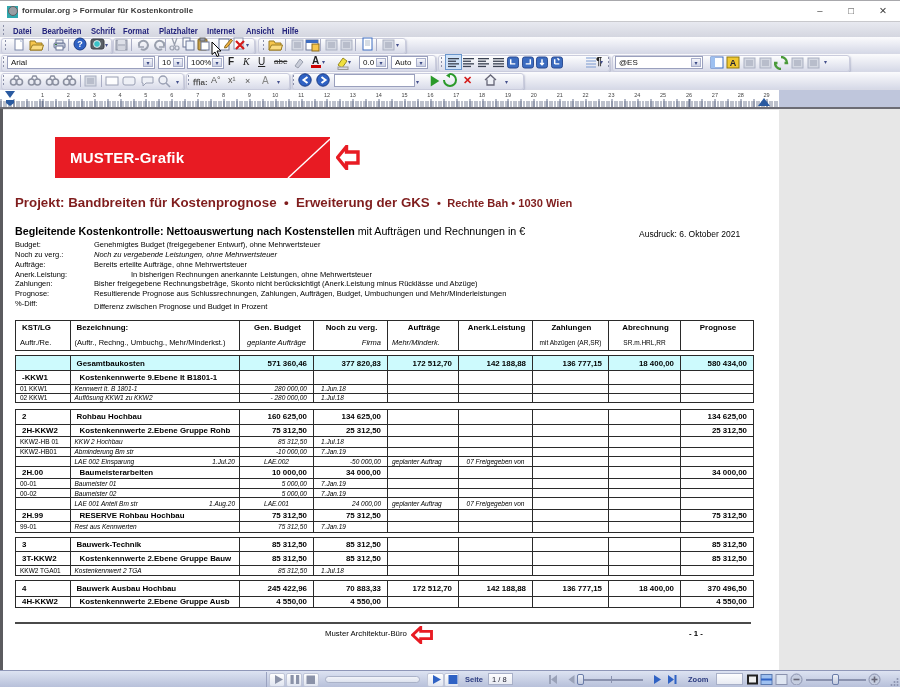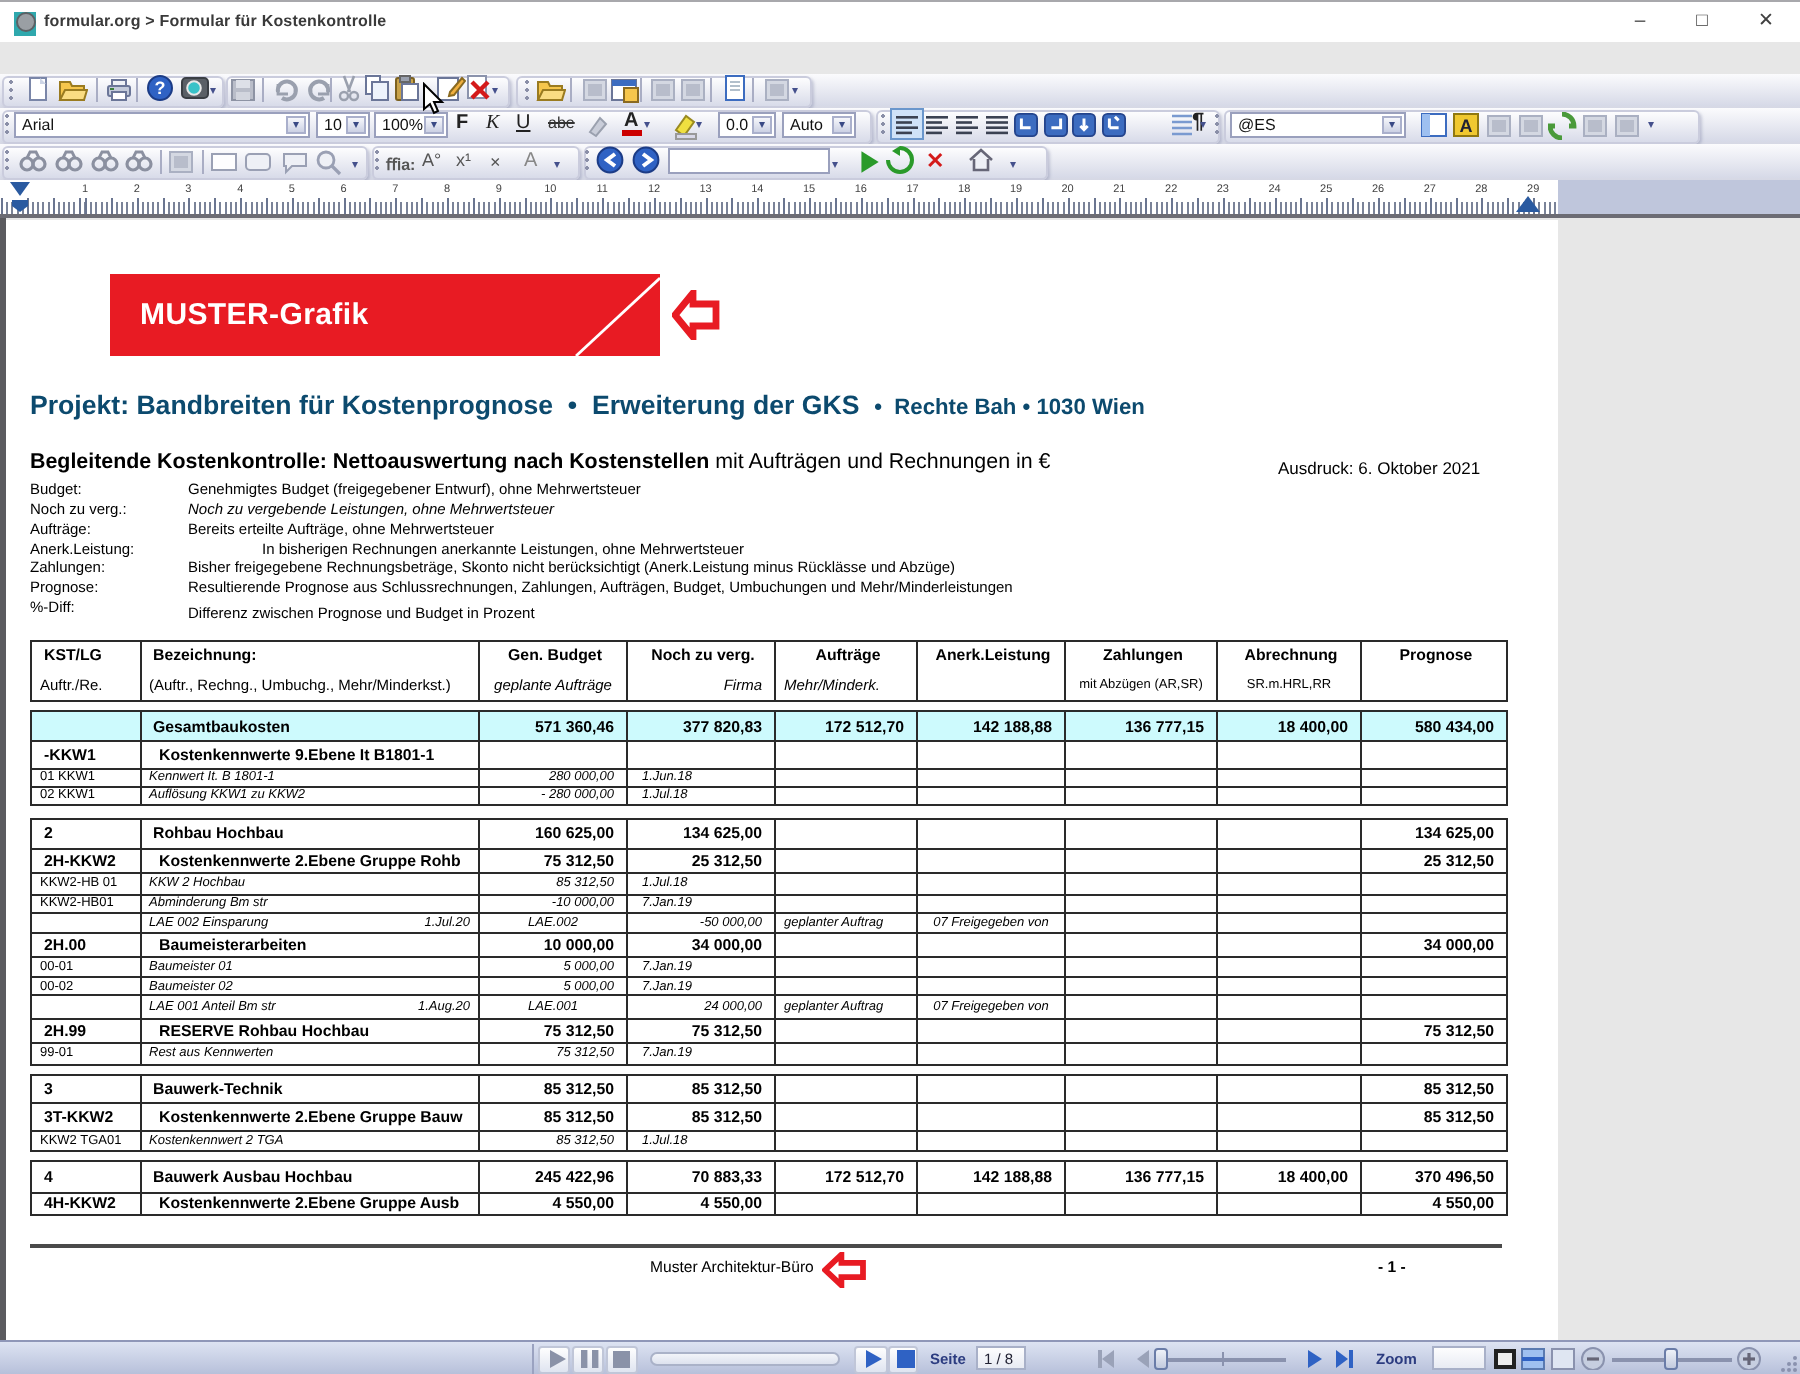--- a/index.html
+++ b/index.html
@@ -41,21 +41,21 @@
 #rulline { position:absolute; left:0; top:17px; width:900px; height:2px; background:#6c6c74; }
 
 
 #docarea { position:absolute; left:0; top:109px; width:900px; height:561px; background:#e7e7e7; }
 #leftedge { position:absolute; left:0; top:0; width:3px; height:561px; background:#5b5b5f; }
 #page { position:absolute; left:3px; top:1px; width:776px; height:642px; background:#ffffff; border-bottom:8px solid #b91c1c; }
 
 
 #banner { position:absolute; left:52px; top:27px; width:275px; height:41px; background:#e81b23; }
 #bannertext { position:absolute; left:15px; top:12px; color:#fff; font-weight:bold; font-size:15px; letter-spacing:.2px; }
-#projline { position:absolute; left:12px; top:84.5px; font-size:13.3px; font-weight:bold; color:#0c4a6e; white-space:nowrap; }
+#projline { position:absolute; left:12px; top:84.5px; font-size:13.3px; font-weight:bold; color:#7f1d1d; white-space:nowrap; }
 #projline .sm { font-size:11.1px; }
 #subline { position:absolute; left:12px; top:114.5px; font-size:10.7px; color:#000; white-space:nowrap; }
 #ausdruck { position:absolute; left:636px; top:118.5px; font-size:8.5px; color:#000; }
 #legend { position:absolute; left:12px; top:130px; font-size:7.5px; color:#000; line-height:9.85px; }
 #legend .lbl { position:absolute; left:0; white-space:nowrap; }
 #legend .dsc { position:absolute; left:79px; white-space:nowrap; }
 
 
 .tblk { position:absolute; left:12px; border-collapse:collapse; table-layout:fixed; width:739px; }
 .tblk td { border:1px solid #2a2a2a; padding:0 4px; overflow:hidden; white-space:nowrap; font-size:7.5px; color:#000; vertical-align:middle; }
@@ -86,20 +86,31 @@
 <div id="win">
 
   <div id="titlebar">
     <div id="appicon"></div>
     <div id="title">formular.org &gt; Formular für Kostenkontrolle</div>
     <div class="winbtn" style="left:803px;">–</div>
     <div class="winbtn" style="left:834px;">□</div>
     <div class="winbtn" style="left:866px;">✕</div>
   </div>
 
+  <div id="menubar">
+    <div class="grip" style="left:2px; top:2px; height:12px;"></div>
+    <div class="menuitem" style="left:13.3px;">Datei</div>
+    <div class="menuitem" style="left:42.4px;">Bearbeiten</div>
+    <div class="menuitem" style="left:90.7px;">Schrift</div>
+    <div class="menuitem" style="left:123.3px;">Format</div>
+    <div class="menuitem" style="left:159.3px;">Platzhalter</div>
+    <div class="menuitem" style="left:206.7px;">Internet</div>
+    <div class="menuitem" style="left:245.6px;">Ansicht</div>
+    <div class="menuitem" style="left:282.2px;">Hilfe</div>
+  </div>
 
   <div class="tbrow" id="tb1">
       <div style="position:absolute;left:1px;top:0.5px;width:111px;height:16px;background:linear-gradient(#fdfdfe,#d8dbe9);border:1px solid #caccdd;border-radius:3px;box-shadow:1px 1px 1.5px rgba(120,125,160,.35);"></div>
 <div style="position:absolute;left:113px;top:0.5px;width:142px;height:16px;background:linear-gradient(#fdfdfe,#d8dbe9);border:1px solid #caccdd;border-radius:3px;box-shadow:1px 1px 1.5px rgba(120,125,160,.35);"></div>
 <div style="position:absolute;left:258px;top:0.5px;width:148px;height:16px;background:linear-gradient(#fdfdfe,#d8dbe9);border:1px solid #caccdd;border-radius:3px;box-shadow:1px 1px 1.5px rgba(120,125,160,.35);"></div>
 <div class="grip" style="left:3.5px; top:2px; height:13px;"></div>
 <svg class="ico" style="left:12px; top:1px;" width="15" height="14" viewBox="0 0 15 14">
         <rect x="3" y="1" width="8" height="11" fill="#fff" stroke="#7a86a8"></rect>
         <path d="M8 1 L11 4 L8 4 Z" fill="#cdd5e6"></path>
       </svg>

